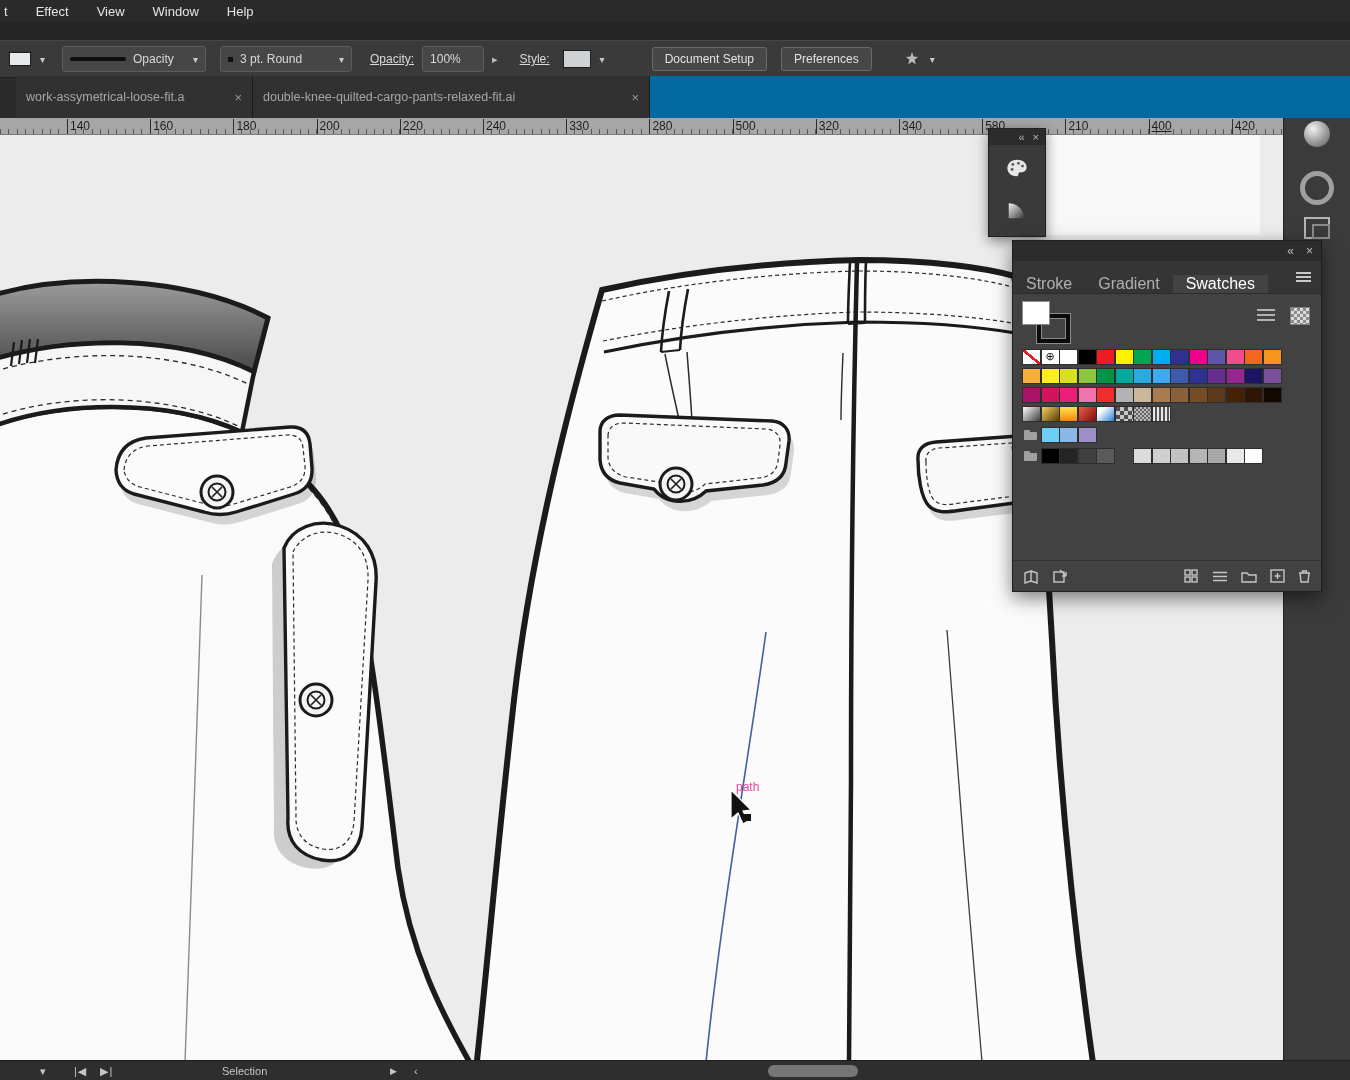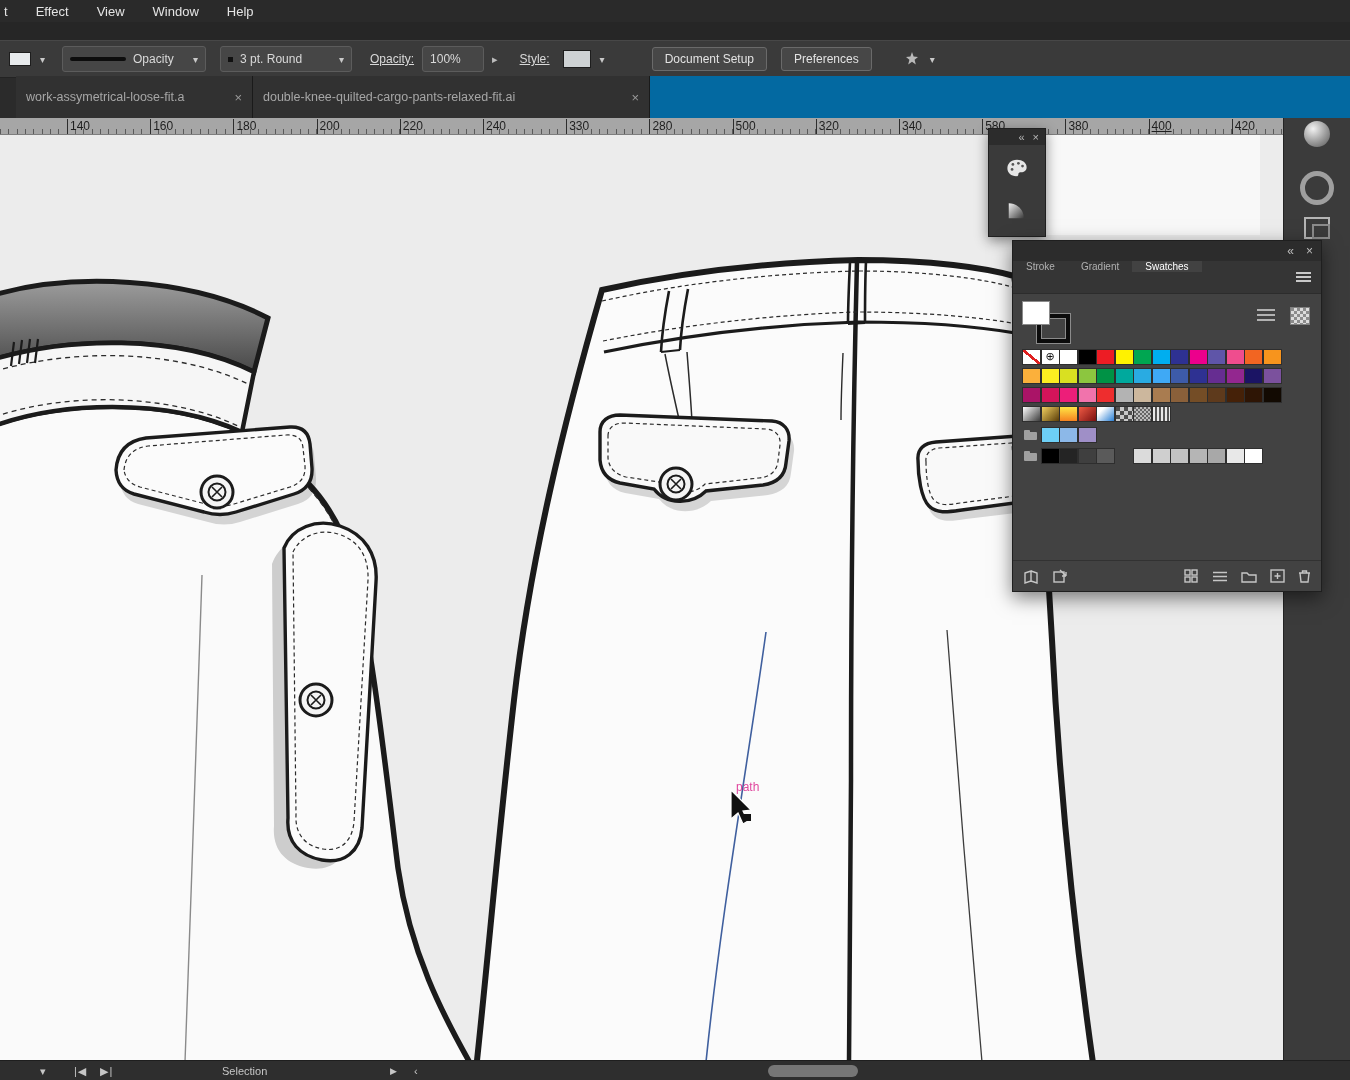--- a/index.html
+++ b/index.html
@@ -72,22 +72,22 @@
   .mini-header{height:16px;background:#2c2c2c;display:flex;align-items:center;justify-content:flex-end;
                gap:8px;padding:0 6px;color:#b9b9b9;font-size:11px}
   .mini-btn{width:40px;height:38px;margin:4px auto 0;display:flex;align-items:center;justify-content:center;
             background:none;border:none;border-radius:4px}
 
   
   .swatches-panel{position:absolute;left:1012px;top:240px;width:308px;height:350px;background:#424242;
                   border:1px solid #1f1f1f;box-shadow:0 6px 18px rgba(0,0,0,.5);z-index:31}
   .panel-titlebar{height:20px;background:#2c2c2c;display:flex;align-items:center;justify-content:flex-end;
                   gap:12px;padding:0 8px;color:#bdbdbd;font-size:12px}
-  .panel-tabs{height:32px;background:#353535;display:flex;align-items:flex-start;color:#b0b0b0;
-              font-size:10px;border-bottom:1px solid #2c2c2c;position:relative}
+  .panel-tabs{height:32px;background:#353535;display:flex;align-items:flex-end;color:#b0b0b0;
+              font-size:16px;border-bottom:1px solid #2c2c2c;position:relative}
   .panel-tab{display:flex;align-items:center;padding:0 13px}
   .panel-tab.active{background:#424242;color:#fff}
   .panel-menu{position:absolute;right:10px;top:11px;width:15px;height:10px;
               background:repeating-linear-gradient(180deg,#c9c9c9 0 2px,transparent 2px 4px)}
   .panel-body{position:relative;height:297px}
   .proxy{position:absolute;left:10px;top:8px;width:46px;height:40px}
   .proxy-stroke{position:absolute;left:14px;top:12px;width:25px;height:21px;border:4px solid #0b0b0b;
                 box-shadow:0 0 0 1px #8b8b8b, inset 0 0 0 1px #8b8b8b;background:transparent}
   .proxy-fill{position:absolute;left:0;top:0;width:26px;height:22px;background:#fff;
               box-shadow:0 0 0 1px #8b8b8b;z-index:2}
@@ -198,21 +198,21 @@
     <div class="ruler-num" style="left: 233.4px;">180</div>
     <div class="ruler-num" style="left: 316.6px;">200</div>
     <div class="ruler-num" style="left: 399.8px;">220</div>
     <div class="ruler-num" style="left: 483px;">240</div>
     <div class="ruler-num" style="left: 566.2px;">330</div>
     <div class="ruler-num" style="left: 649.4px;">280</div>
     <div class="ruler-num" style="left: 732.6px;">500</div>
     <div class="ruler-num" style="left: 815.8px;">320</div>
     <div class="ruler-num" style="left: 899px;">340</div>
     <div class="ruler-num" style="left: 982.2px;">580</div>
-    <div class="ruler-num" style="left: 1065.4px;">380</div>
+    <div class="ruler-num" style="left: 1065.4px;">210</div>
     <div class="ruler-num" style="left: 1148.6px; text-decoration: underline;">400</div>
     <div class="ruler-num" style="left: 1231.8px;">420</div>
   </div>
 
 <div class="canvas">
 <svg width="1283" height="926" viewBox="0 134 1283 926">
   <defs>
     <linearGradient id="wbgrad" x1="0" y1="0" x2="0" y2="1">
       <stop offset="0" stop-color="#9c9c9c"></stop>
           <stop offset="1" stop-color="#484848"></stop>

